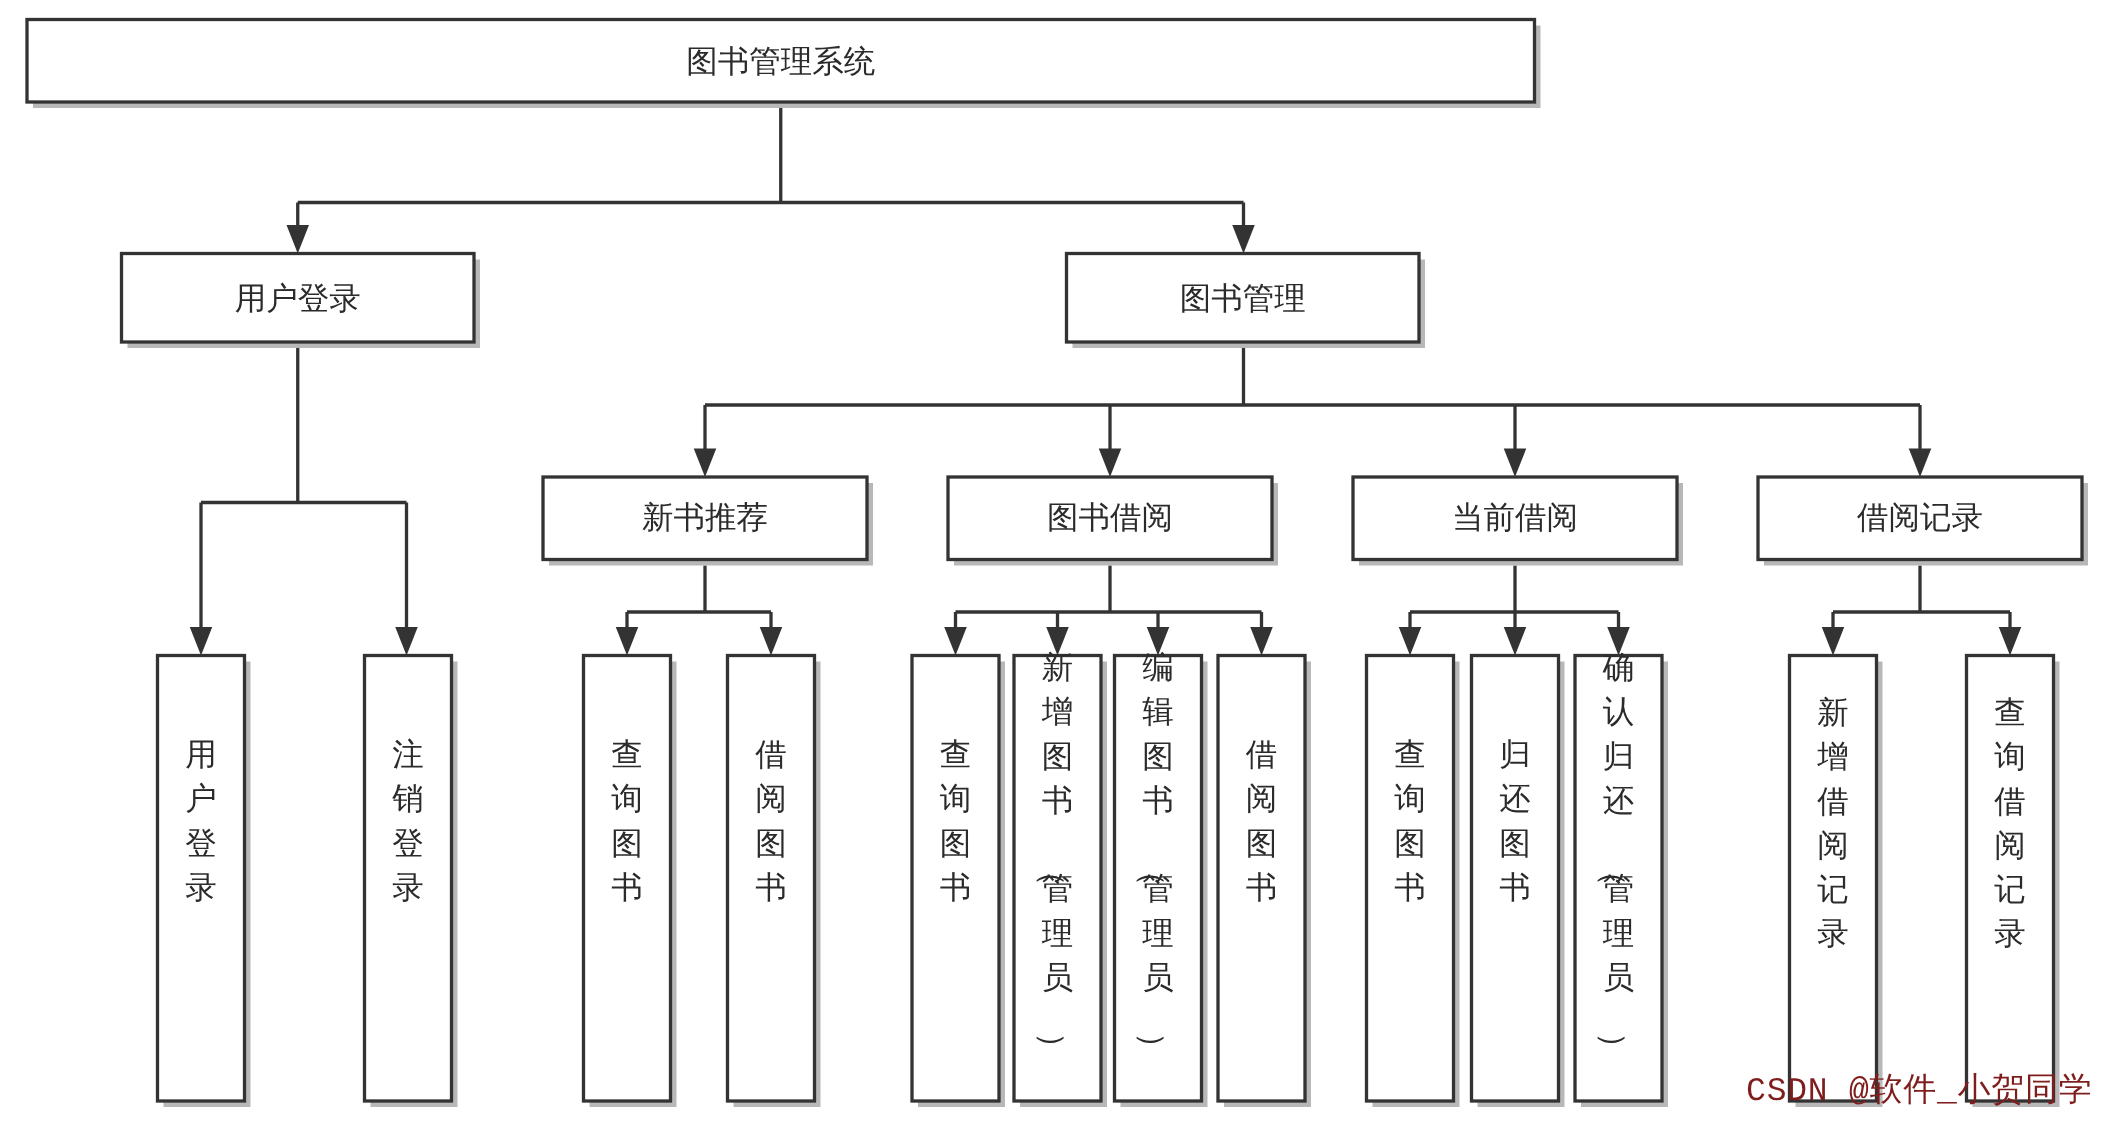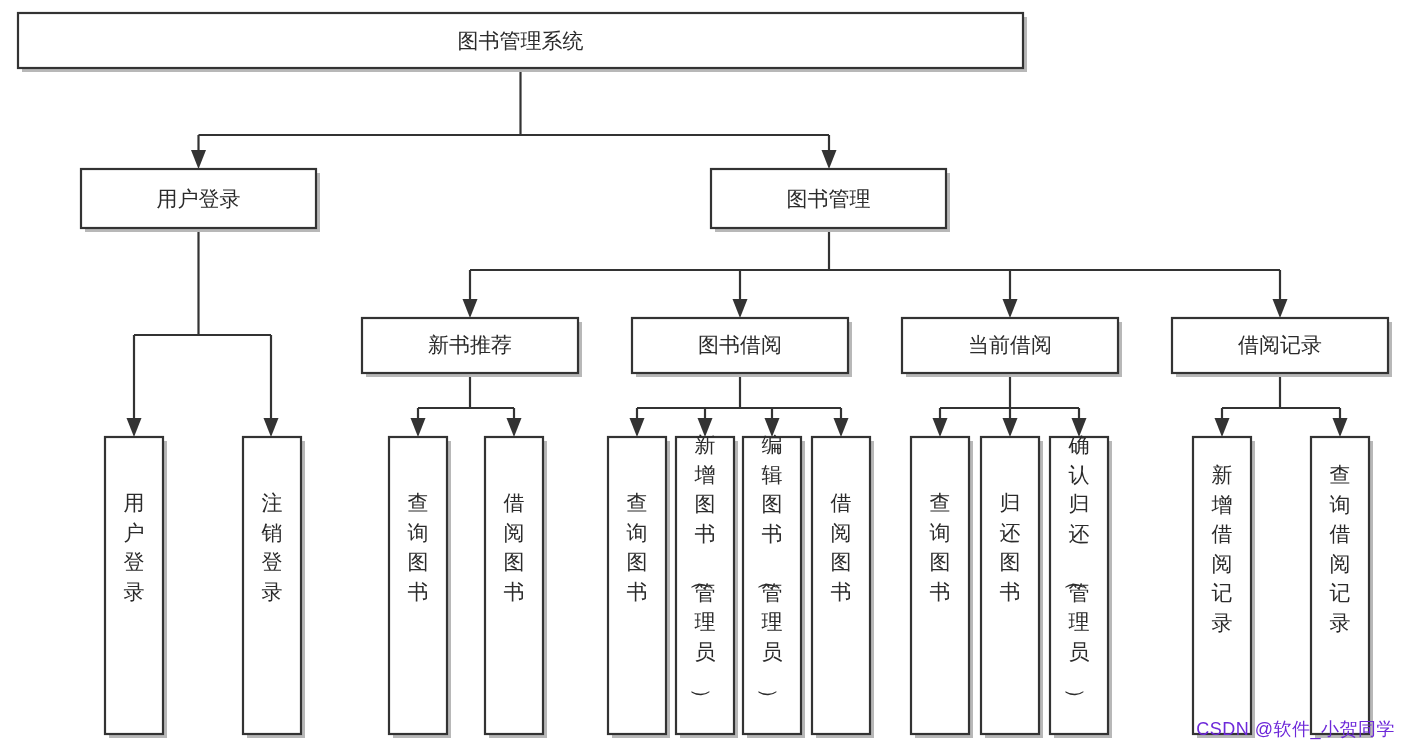--- a/index.html
+++ b/index.html
@@ -49,23 +49,23 @@
   .node-label-v {
     fill: #2b2b2b;
     font-family: "DejaVu Sans", "Liberation Sans", sans-serif;
     font-size: 21px;
     text-anchor: middle;
   }
   .watermark {
     position: absolute;
     right: 10px;
     bottom: 6px;
-    font-family: Liberation Sans, sans-serif;
-    font-size: 18px;
-    color: #6d28d9;
+    font-family: Liberation Mono, monospace;
+    font-size: 22px;
+    color: #7f1d1d;
     letter-spacing: 0.5px;
     white-space: nowrap;
     pointer-events: none;
   }
 </style>
 </head>
 <body>
 
 <svg id="diagram" viewBox="0 0 1405 747">
 

